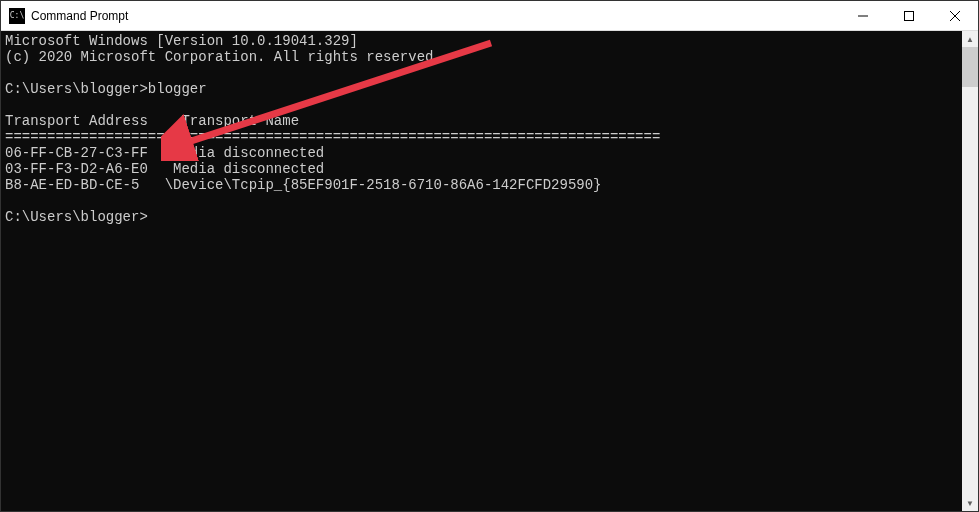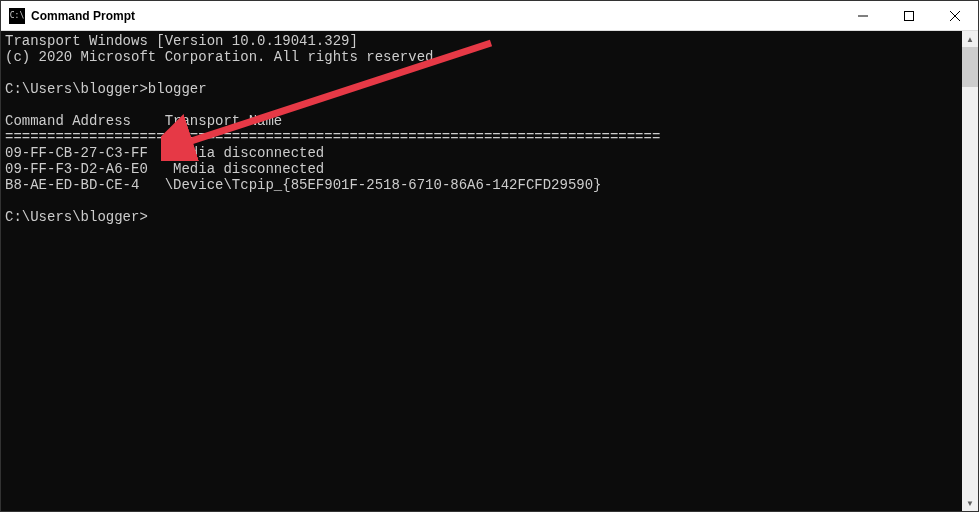--- a/index.html
+++ b/index.html
@@ -40,21 +40,20 @@
       align-items: center;
       justify-content: center;
       font-size: 8px;
       color: #ccc;
       font-family: monospace;
     }
     .titlebar-text {
       font-size: 12px;
       color: #000;
       flex: 1;
-      font-weight: bold;
     }
     .win-controls {
       display: flex;
       height: 100%;
     }
     .win-btn {
       width: 46px;
       height: 100%;
       display: flex;
       align-items: center;
@@ -134,30 +133,30 @@
       <div class="win-btn close">
         <svg width="10" height="10" viewBox="0 0 10 10">
             <line x1="0" y1="0" x2="10" y2="10" stroke="#000" stroke-width="1"></line>
             <line x1="10" y1="0" x2="0" y2="10" stroke="#000" stroke-width="1"></line>
           </svg>
       </div>
     </div>
   </div>
 
   <div class="terminal-area">
-    <div class="terminal-content"><span>Transport Windows [Version 10.0.19041.329]</span>
+    <div class="terminal-content"><span>Microsoft Windows [Version 10.0.19041.329]</span>
 <span>(c) 2020 Microsoft Corporation. All rights reserved.</span>
 
 <span><span>C:\Users\blogger&gt;</span><span>blogger</span></span>
 
-<span><span>Command Address</span>    <span>Transport Name</span></span>
+<span><span>Transport Address</span>    <span>Transport Name</span></span>
 <span>=================== ==========================================================</span>
-<span><span>09-FF-CB-27-C3-FF</span>   <span>Media disconnected</span></span>
-<span><span>09-FF-F3-D2-A6-E0</span>   <span>Media disconnected</span></span>
-<span><span>B8-AE-ED-BD-CE-4</span>   <span>\Device\Tcpip_{85EF901F-2518-6710-86A6-142FCFD29590}</span></span>
+<span><span>06-FF-CB-27-C3-FF</span>   <span>Media disconnected</span></span>
+<span><span>03-FF-F3-D2-A6-E0</span>   <span>Media disconnected</span></span>
+<span><span>B8-AE-ED-BD-CE-5</span>   <span>\Device\Tcpip_{85EF901F-2518-6710-86A6-142FCFD29590}</span></span>
 
 <span>C:\Users\blogger&gt;</span></div>
 
     <div class="scrollbar">
       <div class="scrollbar-arrow up">▲</div>
       <div class="scrollbar-thumb"></div>
       <div class="scrollbar-arrow down">▼</div>
     </div>
   </div>
 

